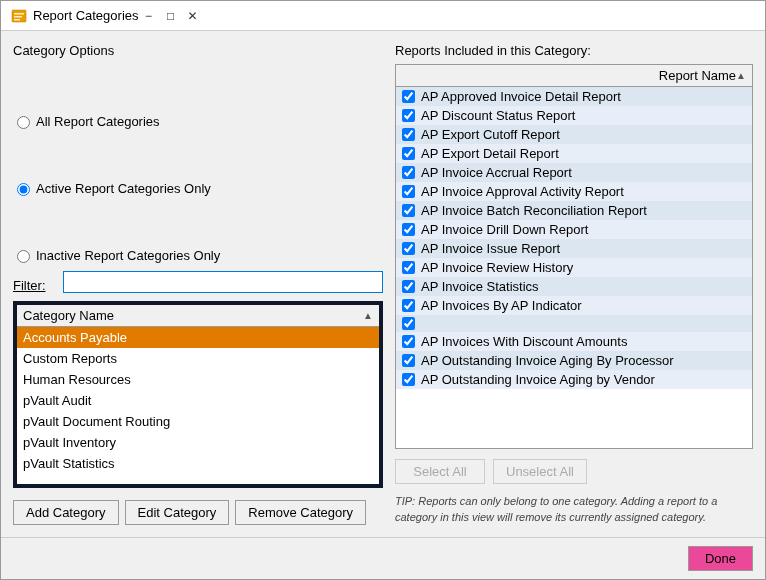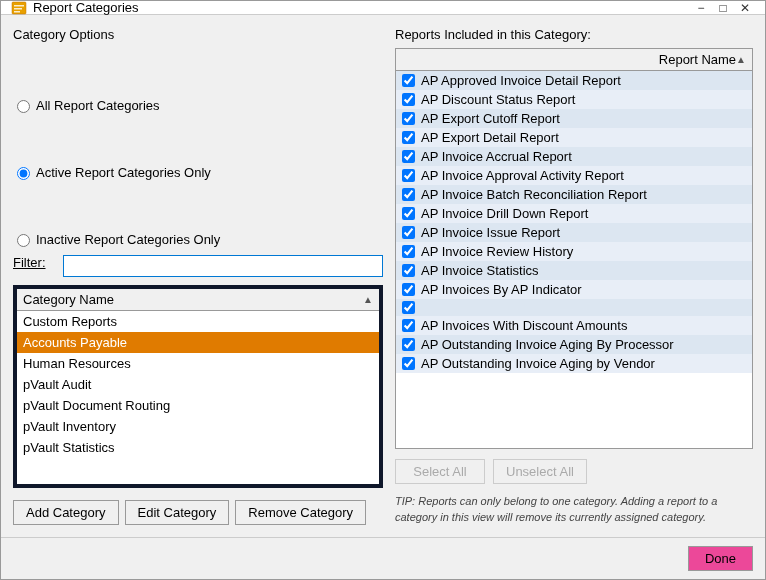--- a/index.html
+++ b/index.html
@@ -20,22 +20,22 @@
       box-shadow: 2px 2px 8px rgba(0,0,0,0.3);
       display: flex;
       flex-direction: column;
     }
     .title-bar {
       background: #fff;
       border-bottom: 1px solid #ccc;
       padding: 6px 10px;
       display: flex;
       align-items: center;
-      justify-content: space-between;
-      height: 14px;
+      justify-content: flex-start;
+      height: 30px;
     }
     .title-bar-left {
       display: flex;
       align-items: center;
       gap: 6px;
     }
     .title-icon {
       width: 16px;
       height: 16px;
     }
@@ -103,21 +103,21 @@
       margin-top: 48px;
     }
 
     .radio-item input[type="radio"] {
       cursor: pointer;
       margin: 0;
     }
 
     .filter-row {
       display: flex;
-      align-items: flex-start;
+      align-items: flex-end;
       gap: 17px;
       text-decoration: underline;
     }
 
     .filter-label {
       font-size: 13px;
     }
 
     .filter-input {
       flex: 1;
@@ -342,22 +342,22 @@
         <input type="text" class="filter-input" value="" style="">
       </div>
 
       <div class="category-list-container">
         <div class="category-list-header">
           <span>Category Name</span>
           <span class="list-scroll-btn">▲</span>
         </div>
         <div class="category-list">
 
-        <div class="category-item">Custom Reports</div>
-            <div class="category-item selected">Accounts Payable</div>
+        <div class="category-item selected">Accounts Payable</div>
+            <div class="category-item">Custom Reports</div>
             <div class="category-item">Human Resources</div>
             <div class="category-item">pVault Audit</div>
             <div class="category-item">pVault Document Routing</div>
             <div class="category-item">pVault Inventory</div>
             <div class="category-item">pVault Statistics</div>
           </div>
       </div>
 
       <div class="bottom-buttons">
         <button class="btn">Add Category</button>

